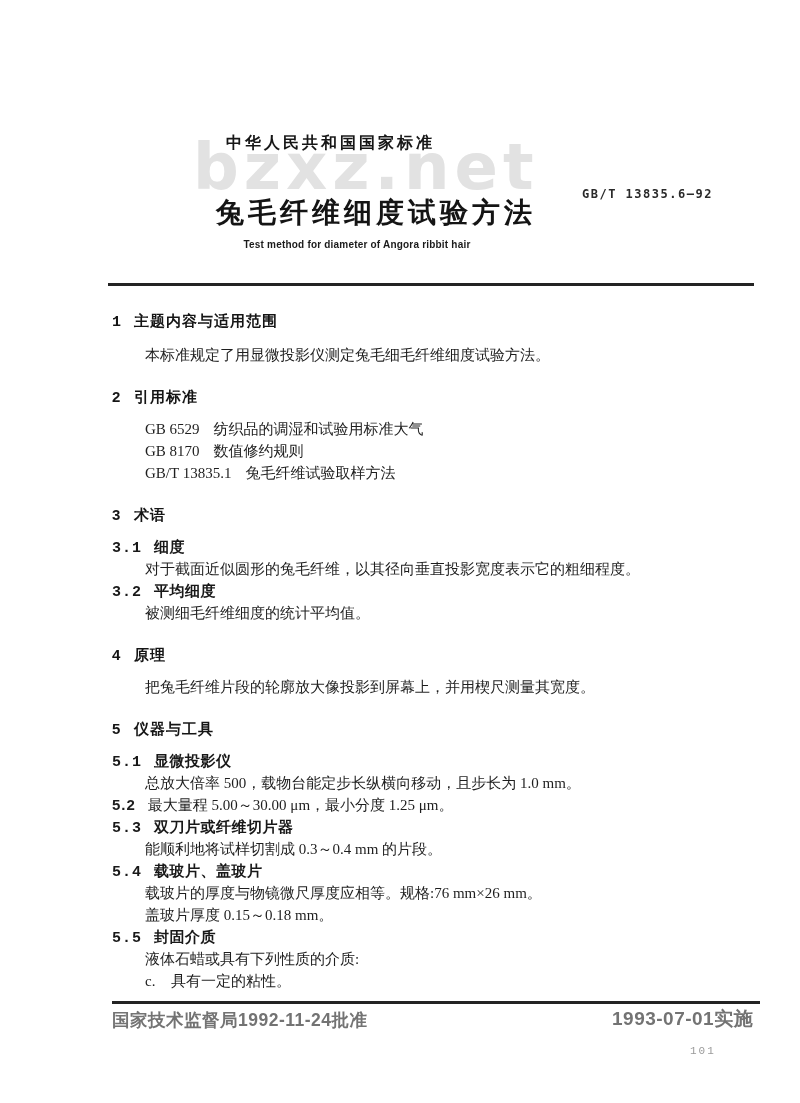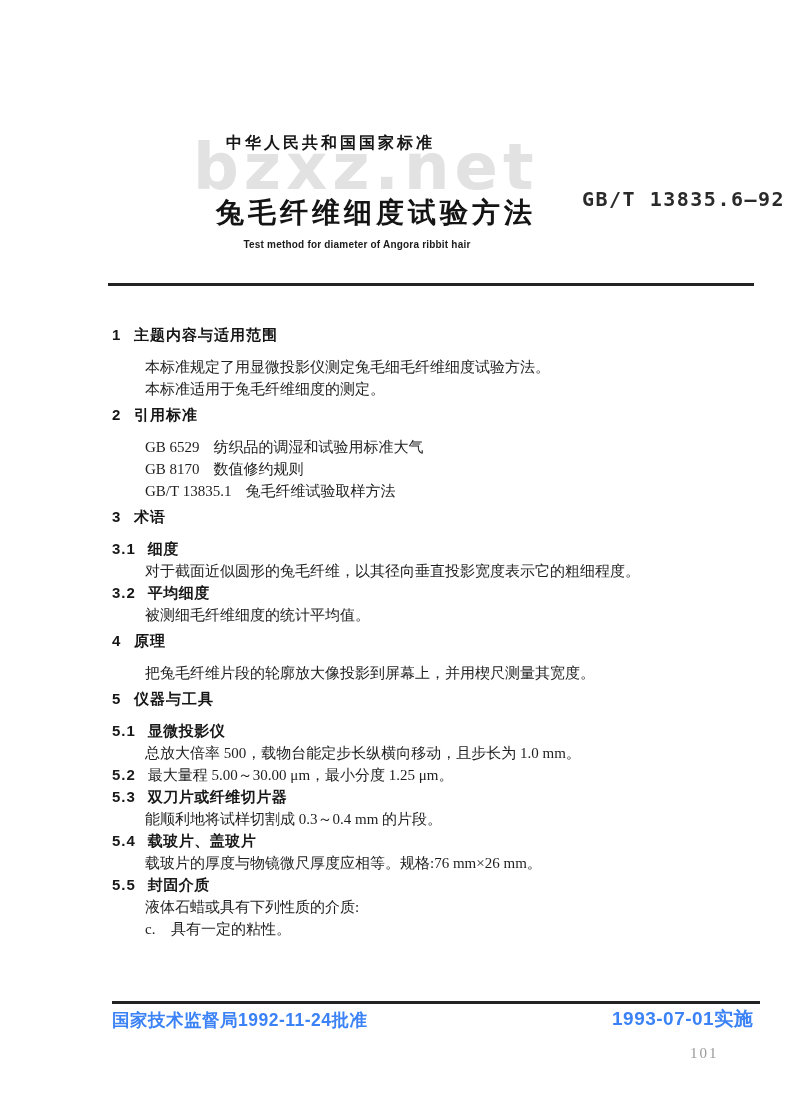--- a/index.html
+++ b/index.html
@@ -15,21 +15,21 @@
     font-weight:700; font-size:64px; letter-spacing:5px;
     color:#e2e2e2; z-index:0; user-select:none;
   }
   
   .hdr { position:absolute; z-index:1; white-space:nowrap; }
   .hdr-std {
     left:226px; top:133px; font-size:16px; letter-spacing:3px; font-weight:700;
     font-family:"Liberation Sans","DejaVu Sans",sans-serif; color:#161616;
   }
   .hdr-code {
-    left:582px; top:187px; font-size:20px; letter-spacing:1.5px; font-weight:700;
+    left:582px; top:187px; font-size:12px; letter-spacing:1.5px; font-weight:700;
     font-family:"DejaVu Sans Mono","Liberation Mono",monospace; color:#2a2a2a;text-align:center;
   }
   .hdr-title {
     left:216px; top:194px; font-size:28px; letter-spacing:4px; font-weight:700;
     font-family:"Liberation Sans","DejaVu Sans",sans-serif; color:#141414;
   }
   .hdr-title-en {
     left:112px; top:239px; width:490px; text-align:center;
     font-size:10px; font-weight:700; letter-spacing:0.2px;
     font-family:"Liberation Sans","DejaVu Sans",sans-serif; color:#1b1b1b;
@@ -39,65 +39,64 @@
   .rule-top { left:108px; top:283px; width:646px; height:3px; }
   .rule-bottom { left:112px; top:1001px; width:648px; height:3px; }
   
   .content {
     position:absolute; left:112px; top:312px; width:660px; z-index:1;
     font-size:15px; color:#1e1e1e;
   }
   .ln { line-height:22px; height:22px; white-space:nowrap; }
   .h1 {
     font-family:"Liberation Sans","DejaVu Sans",sans-serif;
-    font-weight:700; letter-spacing:1px; margin-top:4px; margin-bottom:10px; color:#151515;
+    font-weight:700; letter-spacing:1px; margin-top:20px; margin-bottom:10px; color:#151515;
   }
-  .h1:first-child { margin-top:12px; }
+  .h1:first-child { margin-top:0;font-family:Liberation Mono, monospace; }
   .h1 .num { display:inline-block; min-width:9px; margin-right:13px; letter-spacing:0; }
   .h2 {
     font-family:"Liberation Sans","DejaVu Sans",sans-serif;
     font-weight:700; letter-spacing:0.5px; color:#181818;
   }
-  .h2 .num { margin-right:12px; font-weight:700; letter-spacing:1px; }
+  .h2 .num { margin-right:12px; font-weight:700; letter-spacing:1px;font-family:Liberation Mono, monospace; }
   .clause .num {
     font-family:"Liberation Sans","DejaVu Sans",sans-serif;
     font-weight:700; margin-right:12px; letter-spacing:1px;
   }
   .indent { padding-left:33px; }
   .ref .num { margin-right:14px; }
   .item .inum { display:inline-block; width:26px; }
   
   .ftr { position:absolute; z-index:1; white-space:nowrap;
-    font-family:"Liberation Sans","DejaVu Sans",sans-serif; font-weight:700; color:#3b82f6; }
+    font-family:"Liberation Sans","DejaVu Sans",sans-serif; font-weight:700; color:#737373; }
   .ftr-left  { left:112px; top:1008px; font-size:17.5px; letter-spacing:0.5px; }
   .ftr-right { left:612px; top:1006px; font-size:19px; letter-spacing:0.5px; }
   .page-num {
     position:absolute; left:690px; top:1045px; z-index:1;
-    font-size:15px; letter-spacing:2px; color:#9a9a9a;
-    font-family:Liberation Serif, serif;
+    font-size:11px; letter-spacing:2px; color:#9a9a9a;
+    font-family:Liberation Mono, monospace;
   }
 </style>
 </head>
 <body>
 
 <div class="page">
 
   <div class="watermark">bzxz.net</div>
 
   <div class="hdr hdr-std">中华人民共和国国家标准</div>
   <div class="hdr hdr-code">GB/T 13835.6—92</div>
   <div class="hdr hdr-title">兔毛纤维细度试验方法</div>
   <div class="hdr hdr-title-en">Test method for diameter of Angora ribbit hair</div>
 
   <div class="rule rule-top"></div>
 
   <div class="content">
     <div class="ln h1"><span class="num">1</span><span class="txt">主题内容与适用范围</span></div>
     <div class="ln indent"><span class="txt">本标准规定了用显微投影仪测定兔毛细毛纤维细度试验方法。</span></div>
-    <div class="ln indent"><span class="txt">本标准适用于兔毛纤维细度的测定。</span></div>
 
     <div class="ln h1"><span class="num">2</span><span class="txt">引用标准</span></div>
     <div class="ln indent ref"><span class="num">GB 6529</span><span class="txt">纺织品的调湿和试验用标准大气</span></div>
     <div class="ln indent ref"><span class="num">GB 8170</span><span class="txt">数值修约规则</span></div>
     <div class="ln indent ref"><span class="num">GB/T 13835.1</span><span class="txt">兔毛纤维试验取样方法</span></div>
 
     <div class="ln h1"><span class="num">3</span><span class="txt">术语</span></div>
     <div class="ln h2"><span class="num">3.1</span><span class="txt">细度</span></div>
     <div class="ln indent"><span class="txt">对于截面近似圆形的兔毛纤维，以其径向垂直投影宽度表示它的粗细程度。</span></div>
     <div class="ln h2"><span class="num">3.2</span><span class="txt">平均细度</span></div>
@@ -107,20 +106,21 @@
     <div class="ln indent"><span class="txt">把兔毛纤维片段的轮廓放大像投影到屏幕上，并用楔尺测量其宽度。</span></div>
 
     <div class="ln h1"><span class="num">5</span><span class="txt">仪器与工具</span></div>
     <div class="ln h2"><span class="num">5.1</span><span class="txt">显微投影仪</span></div>
     <div class="ln indent"><span class="txt">总放大倍率 500，载物台能定步长纵横向移动，且步长为 1.0 mm。</span></div>
     <div class="ln clause"><span class="num">5.2</span><span class="txt">最大量程 5.00～30.00 μm，最小分度 1.25 μm。</span></div>
     <div class="ln h2"><span class="num">5.3</span><span class="txt">双刀片或纤维切片器</span></div>
     <div class="ln indent"><span class="txt">能顺利地将试样切割成 0.3～0.4 mm 的片段。</span></div>
     <div class="ln h2"><span class="num">5.4</span><span class="txt">载玻片、盖玻片</span></div>
     <div class="ln indent"><span class="txt">载玻片的厚度与物镜微尺厚度应相等。规格:76 mm×26 mm。</span></div>
+    <div class="ln indent"><span class="txt">盖玻片厚度 0.15～0.18 mm。</span></div>
     <div class="ln h2"><span class="num">5.5</span><span class="txt">封固介质</span></div>
     <div class="ln indent"><span class="txt">液体石蜡或具有下列性质的介质:</span></div>
     <div class="ln indent item"><span class="inum">c.</span><span class="txt">具有一定的粘性。</span></div>
   </div>
 
   <div class="rule rule-bottom"></div>
 
   <div class="ftr ftr-left">国家技术监督局1992-11-24批准</div>
   <div class="ftr ftr-right">1993-07-01实施</div>
 

